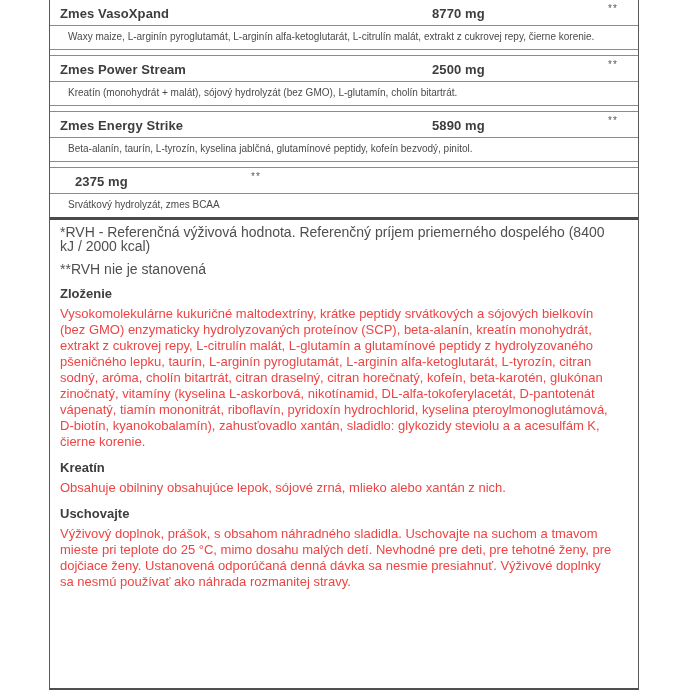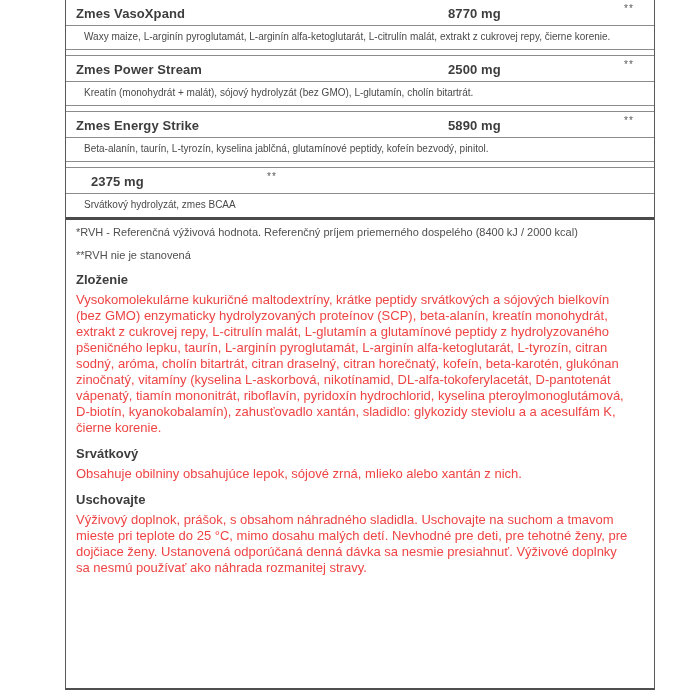--- a/index.html
+++ b/index.html
@@ -13,21 +13,21 @@
   }
   .page {
     position: relative;
     width: 700px;
     height: 700px;
     background: #ffffff;
     overflow: hidden;
   }
   .panel {
     position: absolute;
-    left: 65px;
+    left: 49px;
     top: 0;
     width: 590px;
     height: 690px;
     box-sizing: border-box;
     border-left: 1px solid #595959;
     border-right: 1px solid #595959;
     border-bottom: 2px solid #4f4f4f;
     background: #ffffff;
   }
   
@@ -60,21 +60,21 @@
     line-height: 15px;
     color: #4a4a4a;
     border-bottom: 1px solid #8c8c8c;
   }
   .t-desc.last { border-bottom: none; }
   .t-gap { height: 5px; border-bottom: 1px solid #8c8c8c; }
   .t-thick { height: 0; border-bottom: 3px solid #4a4a4a; }
   
   .footnotes { padding: 5px 30px 0 10px; }
   .footnote {
-    font-size: 11px;
+    font-size: 14px;
     line-height: 14px;
     color: #4f4f4f;
   }
   .footnote + .footnote { margin-top: 9px; }
   
   .section-heading {
     margin: 10px 10px 0 10px;
     font-size: 13px;
     font-weight: bold;
     color: #3d3d3d;
@@ -133,20 +133,20 @@
     <div class="t-thick"></div>
 
     <div class="footnotes">
       <div class="footnote">*RVH - Referenčná výživová hodnota. Referenčný príjem priemerného dospelého (8400 kJ / 2000 kcal)</div>
       <div class="footnote">**RVH nie je stanovená</div>
     </div>
 
     <div class="section-heading">Zloženie</div>
     <div class="section-text">Vysokomolekulárne kukuričné maltodextríny, krátke peptidy srvátkových a sójových bielkovín (bez GMO) enzymaticky hydrolyzovaných proteínov (SCP), beta-alanín, kreatín monohydrát, extrakt z cukrovej repy, L-citrulín malát, L-glutamín a glutamínové peptidy z hydrolyzovaného pšeničného lepku, taurín, L-arginín pyroglutamát, L-arginín alfa-ketoglutarát, L-tyrozín, citran sodný, aróma, cholín bitartrát, citran draselný, citran horečnatý, kofeín, beta-karotén, glukónan zinočnatý, vitamíny (kyselina L-askorbová, nikotínamid, DL-alfa-tokoferylacetát, D-pantotenát vápenatý, tiamín mononitrát, riboflavín, pyridoxín hydrochlorid, kyselina pteroylmonoglutámová, D-biotín, kyanokobalamín), zahusťovadlo xantán, sladidlo: glykozidy steviolu a a acesulfám K, čierne korenie.</div>
 
-    <div class="section-heading">Srvátkový</div>
+    <div class="section-heading">Kreatín</div>
     <div class="section-text">Obsahuje obilniny obsahujúce lepok, sójové zrná, mlieko alebo xantán z nich.</div>
 
     <div class="section-heading">Uschovajte</div>
     <div class="section-text">Výživový doplnok, prášok, s obsahom náhradného sladidla. Uschovajte na suchom a tmavom mieste pri teplote do 25 °C, mimo dosahu malých detí. Nevhodné pre deti, pre tehotné ženy, pre dojčiace ženy. Ustanovená odporúčaná denná dávka sa nesmie presiahnuť. Výživové doplnky sa nesmú používať ako náhrada rozmanitej stravy.</div>
 
   </div>
 </div>
 
 </body></html>

